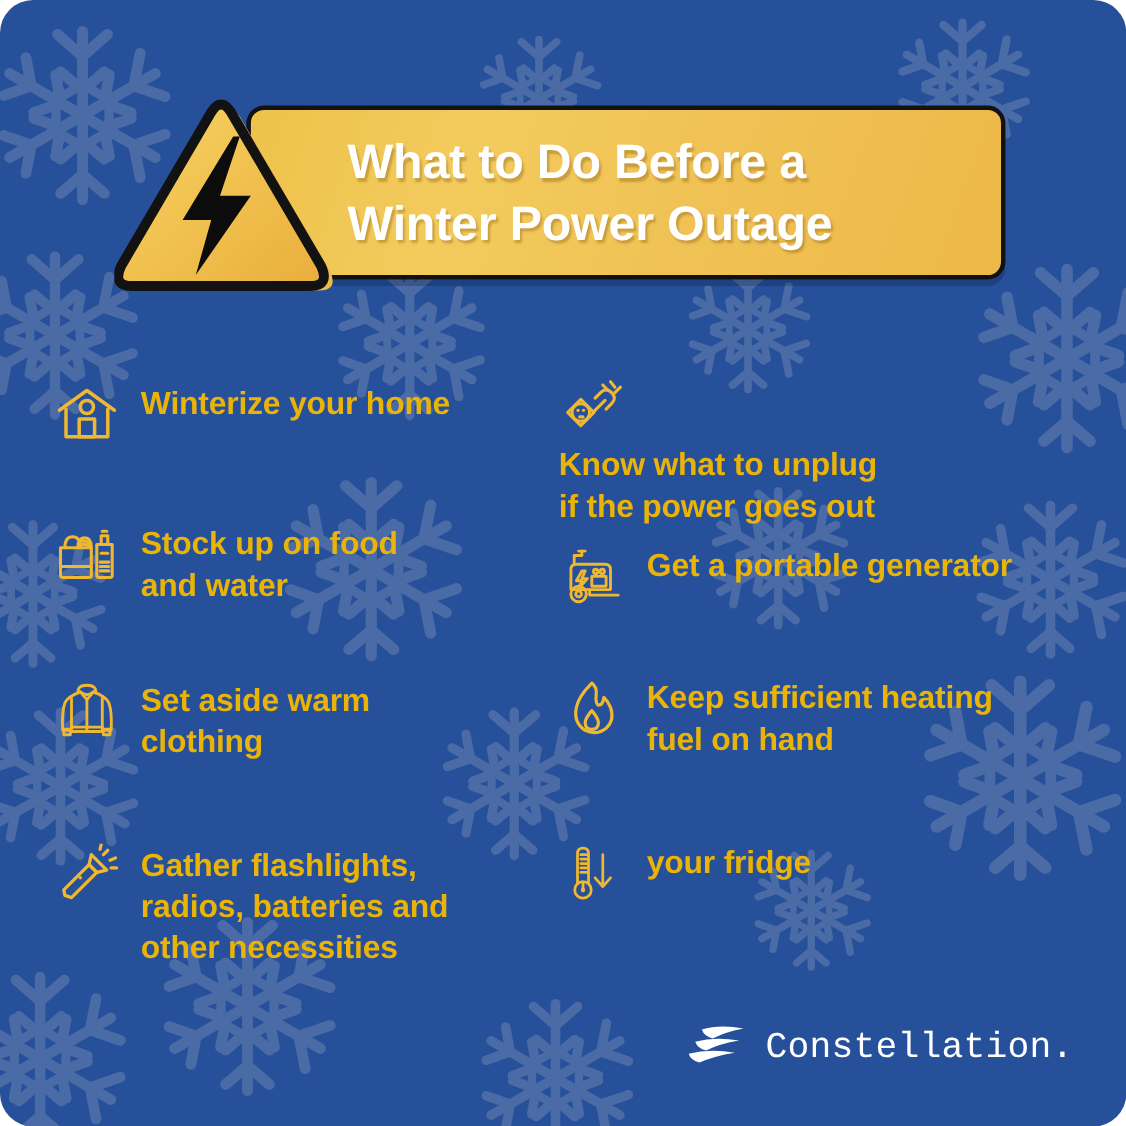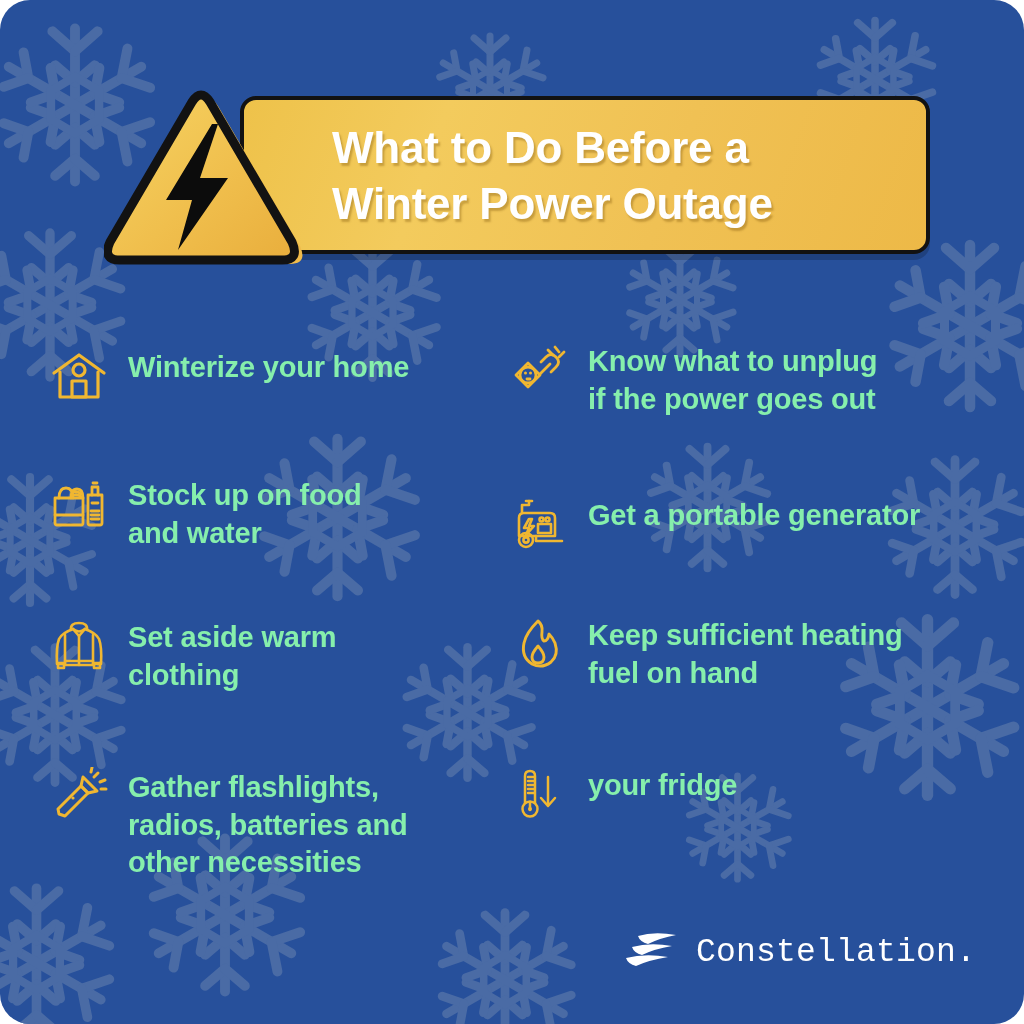--- a/index.html
+++ b/index.html
@@ -21,21 +21,21 @@
 
   
   #header{
     position:absolute;
     left:0;top:88px;
     width:100%;
     height:180px;
   }
   #title-banner{
     position:absolute;
-    left:240px;top:8px;
+    left:224px;top:8px;
     width:690px;height:158px;
     box-sizing:border-box;
     border:4px solid #121212;
     border-radius:16px;
     background:linear-gradient(110deg,#eec24a 0%,#f3cb5d 28%,#f0c154 62%,#edb947 100%);
     box-shadow:0 6px 0 rgba(0,0,0,0.18);
   }
   #title-banner::after{
     content:"";
     position:absolute;
@@ -76,21 +76,21 @@
 
   .item{position:absolute;display:flex;align-items:flex-start;}
   .item .ico{
     flex:0 0 auto;
     width:62px;height:62px;
     display:flex;align-items:center;justify-content:center;
     margin-right:18px;
   }
   .item .ico svg{display:block;}
   .item .txt{
-    color:#86efac;
+    color:#eab308;
     font-size:29px;
     font-weight:bold;
     line-height:1.30;
     letter-spacing:-0.2px;
     padding-top:4px;
   }
   .item .txt .ln{display:block;white-space:nowrap;}
 
   
   #logo{
@@ -355,21 +355,21 @@
           <span class="ln">Gather flashlights,</span>
           <span class="ln">radios, batteries and</span>
           <span class="ln">other necessities</span>
         </span>
       </div>
 
     </div>
 
     <div class="col col-right">
 
-      <div class="item" style="top:-6px;">
+      <div class="item" style="top:-6px;flex-direction:column;">
         <span class="ico">
           <svg width="58" height="58" viewBox="0 0 58 58" fill="none" stroke="#f0b731" stroke-width="2.8" stroke-linejoin="round" stroke-linecap="round">
             <path d="M18 22 L30 34 L18 46 L6 34 Z"></path>
             <circle cx="18" cy="34" r="8"></circle>
             <circle cx="15.5" cy="32" r="1.5" fill="#f0b731" stroke="none"></circle>
             <circle cx="20.5" cy="32" r="1.5" fill="#f0b731" stroke="none"></circle>
             <path d="M17 38 H20"></path>
             <path d="M31 21 L36 16 Q41 11 46 16 Q51 21 46 26 L41 31"></path>
             <path d="M38 9 L43 14"></path>
             <path d="M45 6 L49 11"></path>

